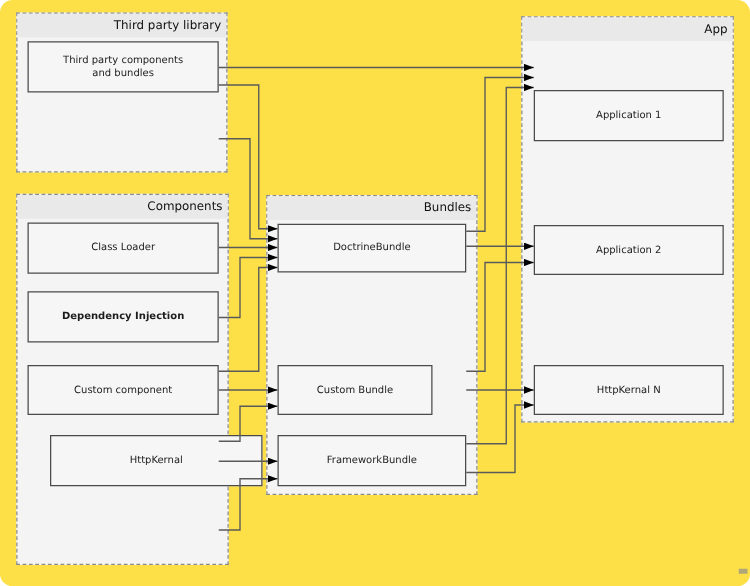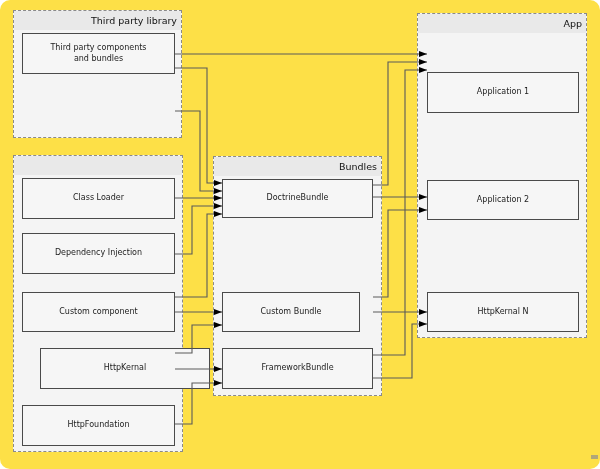--- a/index.html
+++ b/index.html
@@ -75,43 +75,43 @@
 
 <div id="canvas">
 
   <div class="group" style="left:13px; top:10px; width:169px; height:128px;">
     <div class="group-titlebar"></div>
     <div class="group-title">Third party library</div>
   </div>
 
   <div class="group" style="left:13px; top:155px; width:170px; height:297px;">
     <div class="group-titlebar"></div>
+    <div class="group-title">Components</div>
   </div>
 
   <div class="group" style="left:213px; top:156px; width:169px; height:240px;">
     <div class="group-titlebar"></div>
     <div class="group-title">Bundles</div>
   </div>
 
   <div class="group" style="left:417px; top:13px; width:170px; height:325px;">
     <div class="group-titlebar"></div>
     <div class="group-title">App</div>
   </div>
 
   <div class="node" style="left:22px; top:33px; width:153px; height:41px;">Third party components
 and bundles</div>
 
   <div class="node" style="left:22px; top:178px; width:153px; height:41px;">Class Loader</div>
-  <div class="node" style="left:22px; top:233px; width:153px; height:41px;">Dependency Injection</div>
+  <div class="node" style="left:22px; top:233px; width:153px; height:41px;font-weight:bold;">Dependency Injection</div>
   <div class="node" style="left:22px; top:292px; width:153px; height:40px;">Custom component</div>
   <div class="node" style="left:40px; top:348px; width:170px; height:41px;">HttpKernal</div>
-  <div class="node" style="left:22px; top:405px; width:153px; height:41px;">HttpFoundation</div>
 
   <div class="node" style="left:222px; top:179px; width:151px; height:39px;">DoctrineBundle</div>
-  <div class="node" style="left:222px; top:292px; width:138px; height:40px;">Custom Bundle</div>
+  <div class="node" style="left:222px; top:292px; width:124px; height:40px;">Custom Bundle</div>
   <div class="node" style="left:222px; top:348px; width:151px; height:41px;">FrameworkBundle</div>
 
   <div class="node" style="left:427px; top:33px; width:152px; height:41px;margin-top:39px;">Application 1</div>
   <div class="node" style="left:427px; top:180px; width:152px; height:40px;text-align:right;">Application 2</div>
   <div class="node" style="left:427px; top:292px; width:152px; height:40px;">HttpKernal N</div>
 
   <svg id="edges-svg" viewBox="0 0 600 469" xmlns="http://www.w3.org/2000/svg">
     <defs>
       <marker id="arrow" markerUnits="userSpaceOnUse" markerWidth="8" markerHeight="6" refX="8" refY="3" orient="auto">
         <path d="M0,0 L8,3 L0,6 z" fill="#000000"></path>

